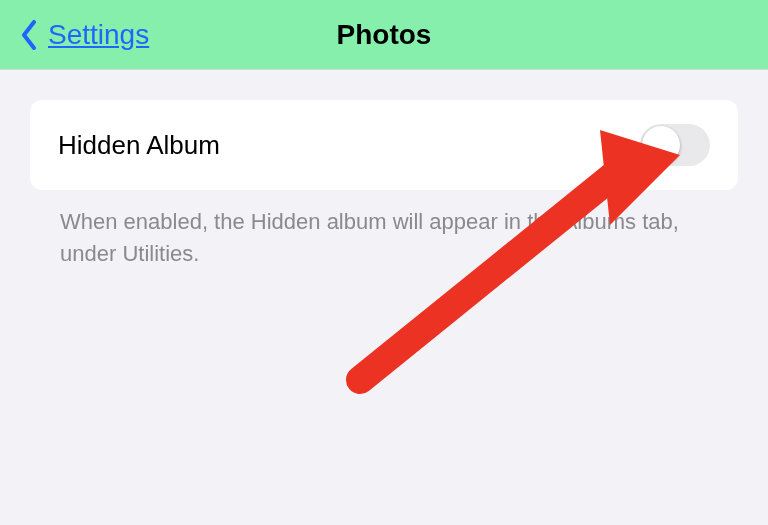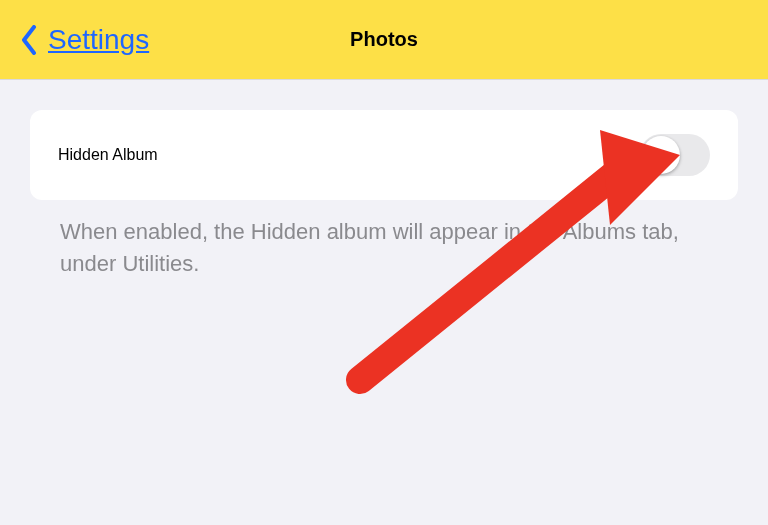--- a/index.html
+++ b/index.html
@@ -3,22 +3,22 @@
 <meta charset="utf-8">
 <style>
   * { box-sizing: border-box; margin: 0; padding: 0; }
   html, body { width: 768px; height: 525px; overflow: hidden; }
   body {
     font-family: -apple-system, "Helvetica Neue", Arial, sans-serif;
     background: #f2f2f7;
     color: #000;
   }
   .nav {
-    height: 80px;
-    background: #fde047;
+    height: 70px;
+    background: #86efac;
     display: flex;
     align-items: center;
     position: relative;
     border-bottom: 1px solid #d9d9dd;
     padding: 0 20px;
   }
   .back {
     display: flex;
     align-items: center;
     color: #1e66ff;
@@ -28,35 +28,35 @@
   .back .chev {
     width: 18px; height: 30px; margin-right: 10px;
     display: inline-block;
   }
   .back .chev svg { display:block; }
   .back .label { text-decoration: underline; }
   .nav-title {
     position: absolute;
     left: 0; right: 0;
     text-align: center;
-    font-size: 20px;
+    font-size: 28px;
     font-weight: 700;
     pointer-events: none;
   }
   .content {
     padding: 30px 30px 0 30px;
   }
   .cell {
     background: #fff;
     border-radius: 12px;
     padding: 24px 28px;
     display: flex;
     align-items: center;
     justify-content: space-between;
-    font-size: 16px;
+    font-size: 26px;
   }
   .cell .title { font-weight: 400; color:#000; }
   .footer {
     padding: 16px 30px 0 30px;
     color: #8a8a8e;
     font-size: 22px;
     line-height: 1.45;
   }
   .toggle {
     width: 70px; height: 42px;

